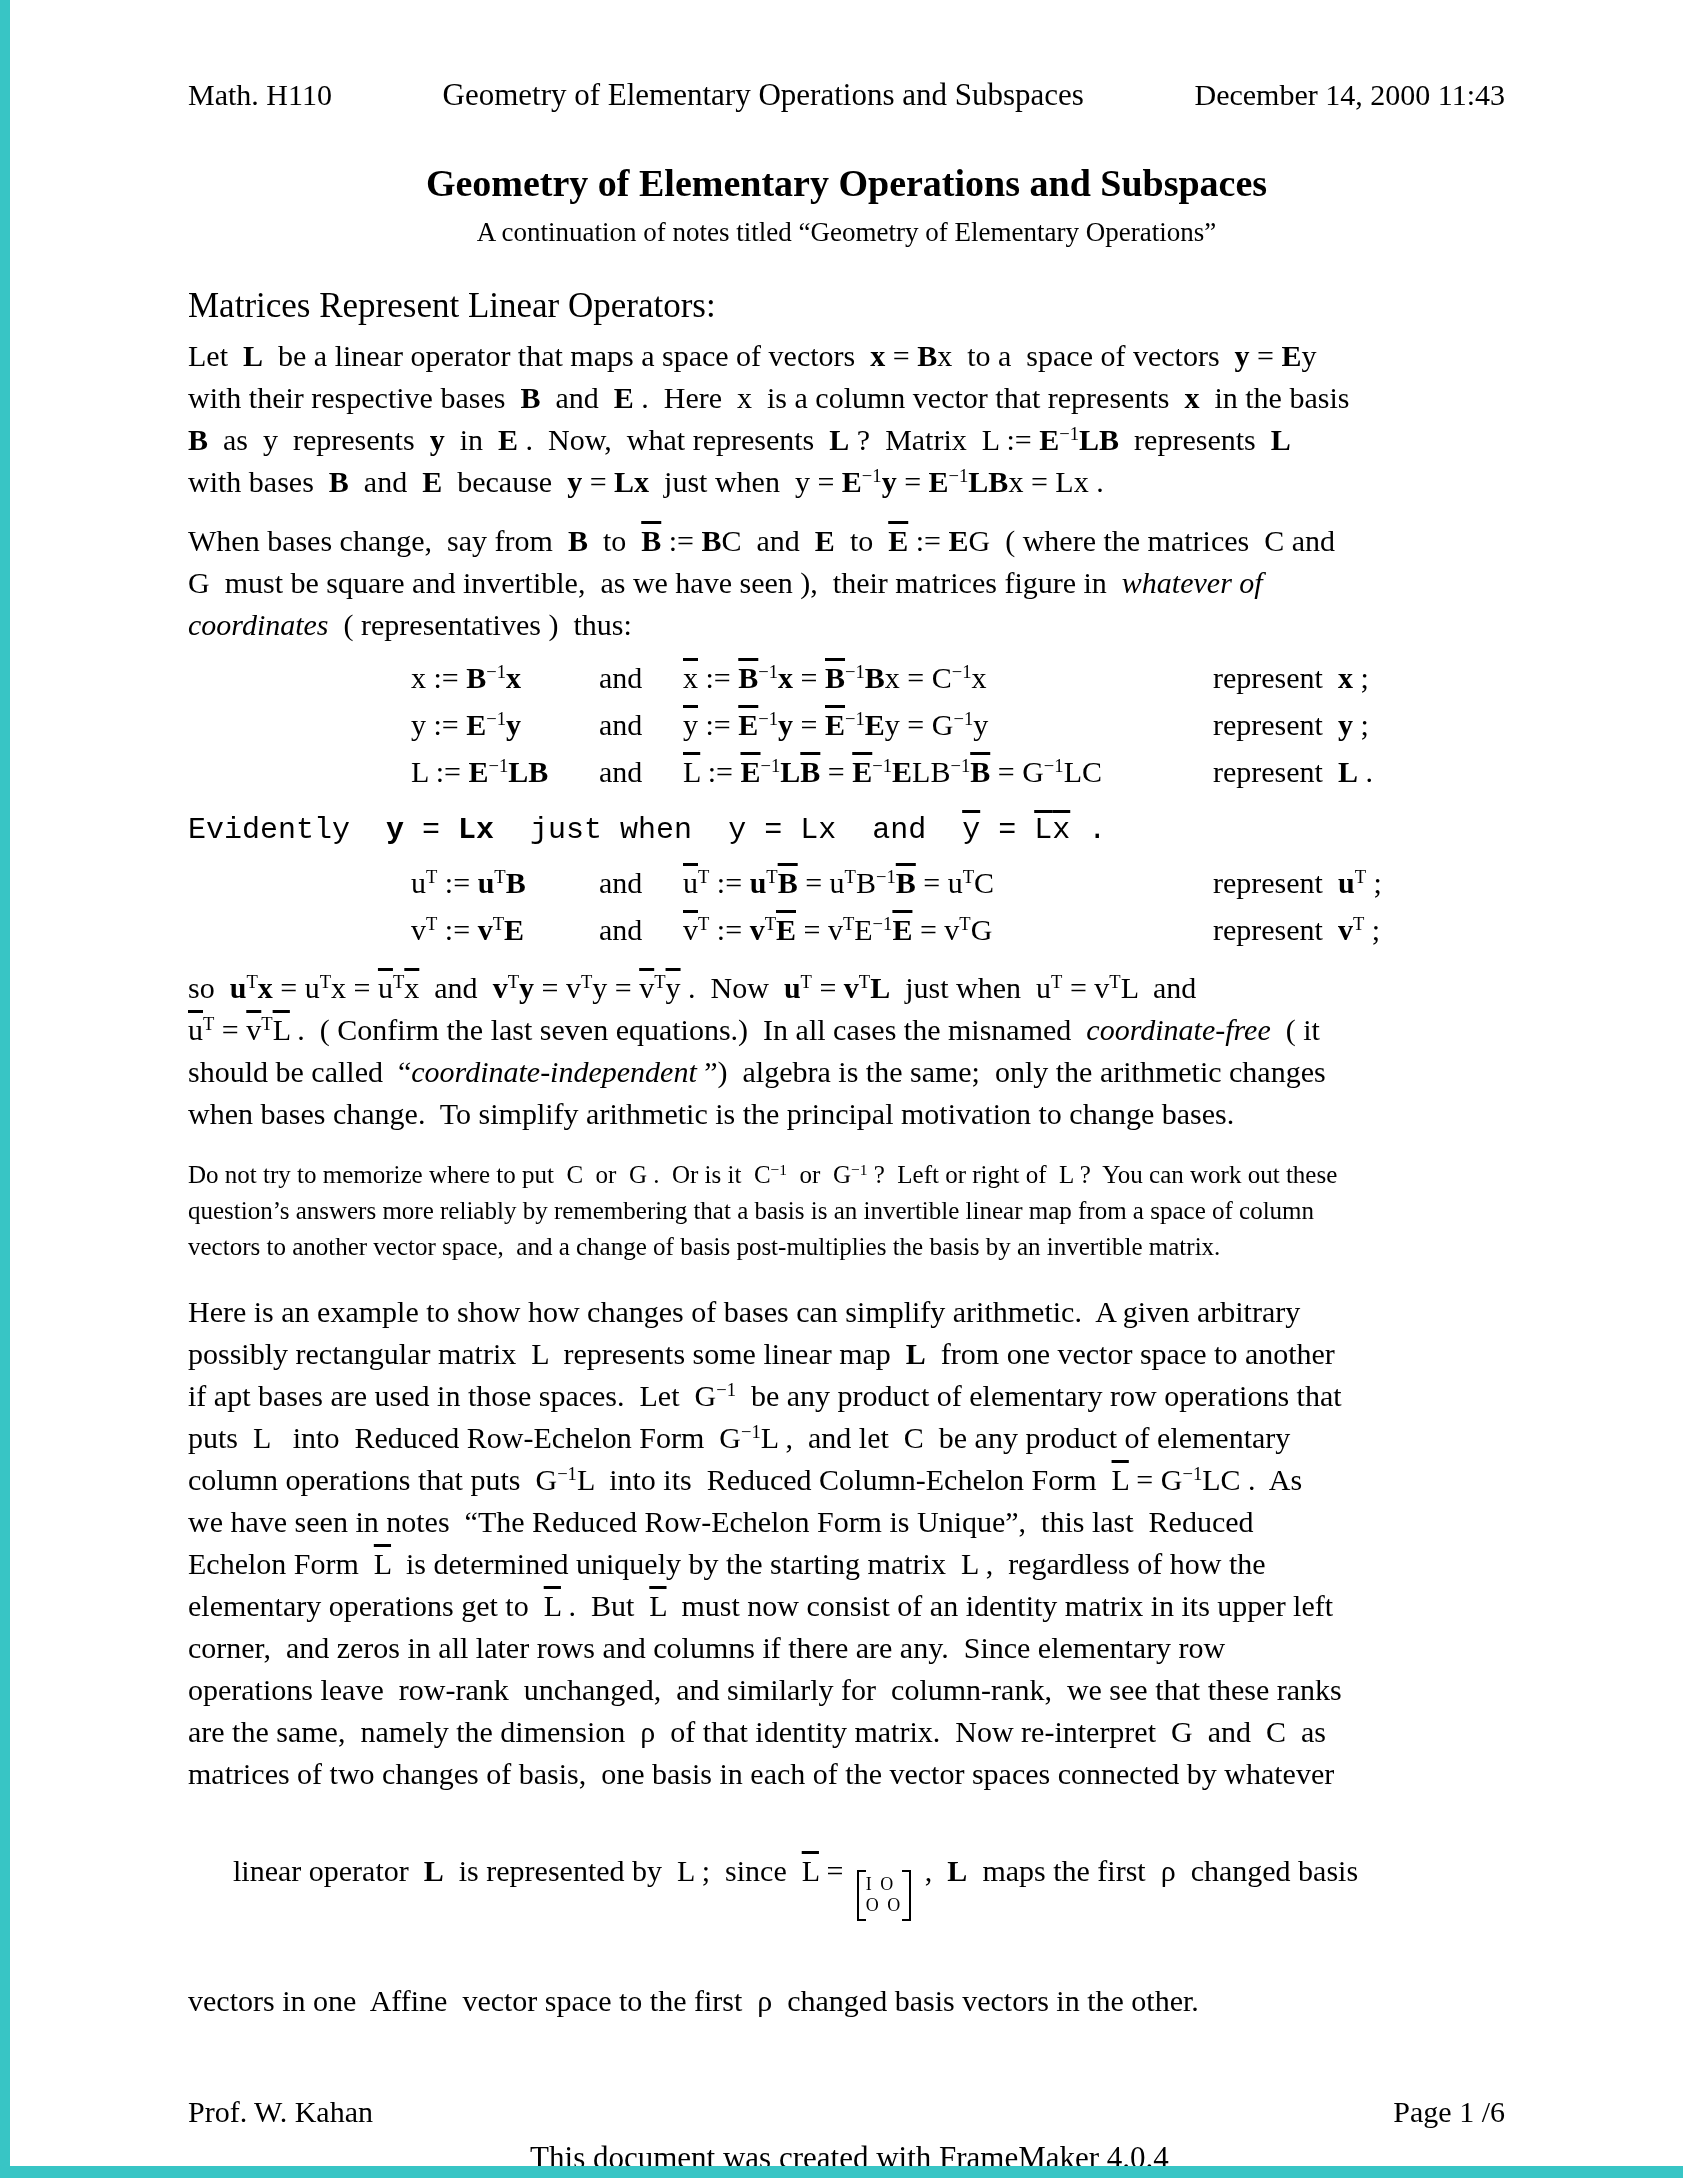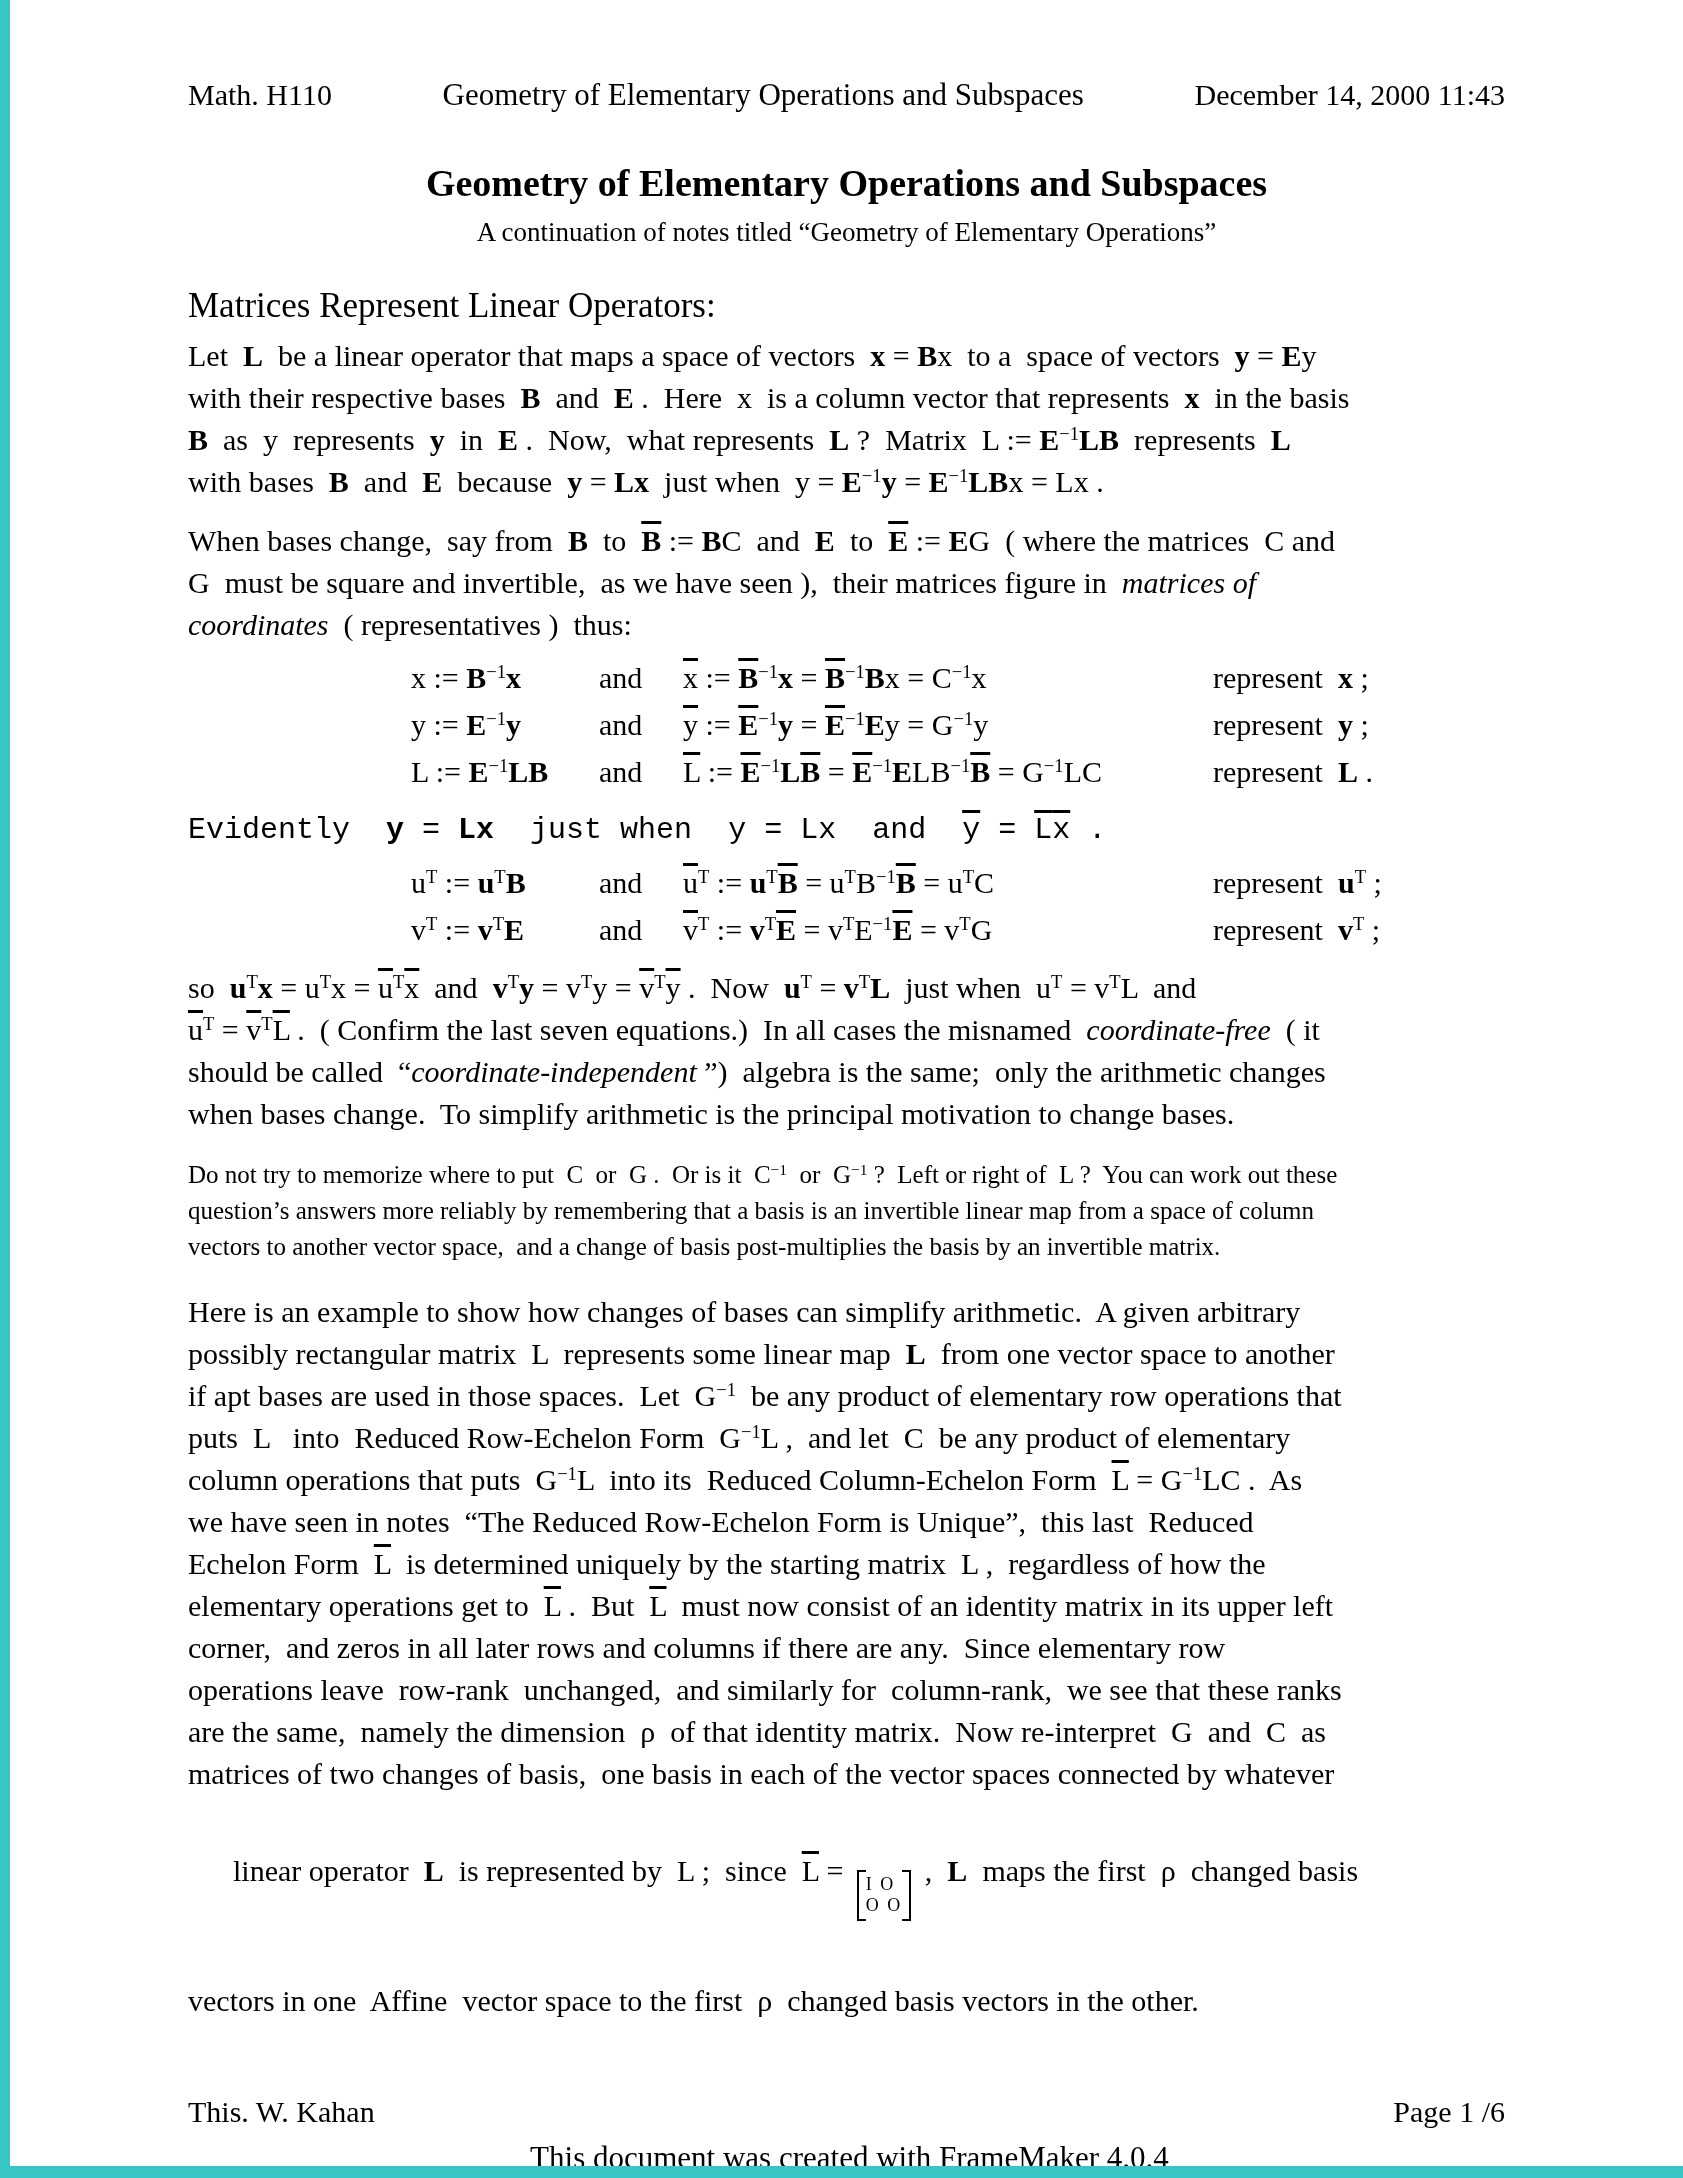--- a/index.html
+++ b/index.html
@@ -58,21 +58,21 @@
 
     <div class="title-block">
       <div class="doc-title">Geometry of Elementary Operations and Subspaces</div>
       <div class="doc-subtitle">A continuation of notes titled  “Geometry of Elementary Operations”</div>
     </div>
 
     <div class="section-heading">Matrices Represent Linear Operators:</div>
 
     <div class="para first">Let  <b>L</b>  be a linear operator that maps a space of vectors  <b>x</b> = <b>B</b>x  to a  space of vectors  <b>y</b> = <b>E</b>y<br>with their respective bases  <b>B</b>  and  <b>E</b> .  Here  x  is a column vector that represents  <b>x</b>  in the basis<br><b>B</b>  as  y  represents  <b>y</b>  in  <b>E</b> .  Now,  what represents  <b>L</b> ?  Matrix  L := <b>E</b><sup>−1</sup><b>LB</b>  represents  <b>L</b><br>with bases  <b>B</b>  and  <b>E</b>  because  <b>y</b> = <b>Lx</b>  just when  y = <b>E</b><sup>−1</sup><b>y</b> = <b>E</b><sup>−1</sup><b>LB</b>x = Lx .</div>
 
-    <div class="para">When bases change,  say from  <b>B</b>  to  <span class="ov"><b>B</b></span> := <b>B</b>C  and  <b>E</b>  to  <span class="ov"><b>E</b></span> := <b>E</b>G  ( where the matrices  C and<br>G  must be square and invertible,  as we have seen ),  their matrices figure in  <i>matrices of</i><br><i>coordinates</i>  ( representatives )  thus:</div>
+    <div class="para">When bases change,  say from  <b>B</b>  to  <span class="ov"><b>B</b></span> := <b>B</b>C  and  <b>E</b>  to  <span class="ov"><b>E</b></span> := <b>E</b>G  ( where the matrices  C and<br>G  must be square and invertible,  as we have seen ),  their matrices figure in  <i>whatever of</i><br><i>coordinates</i>  ( representatives )  thus:</div>
 
     <div class="eq">
       <span>x := <b>B</b><sup>−1</sup><b>x</b></span>
       <span>and</span>
       <span><span class="ov">x</span> := <span class="ov"><b>B</b></span><sup>−1</sup><b>x</b> = <span class="ov"><b>B</b></span><sup>−1</sup><b>B</b>x = C<sup>−1</sup>x</span>
       <span>represent  <b>x</b> ;</span>
       <span>y := <b>E</b><sup>−1</sup><b>y</b></span>
       <span>and</span>
       <span><span class="ov">y</span> := <span class="ov"><b>E</b></span><sup>−1</sup><b>y</b> = <span class="ov"><b>E</b></span><sup>−1</sup><b>E</b>y = G<sup>−1</sup>y</span>
       <span>represent  <b>y</b> ;</span>
@@ -104,19 +104,19 @@
 
     <div class="mat-line">
       <span>linear operator  <b>L</b>  is represented by  L ;  since  <span class="ov">L</span> = </span><span class="mat"><span>I O</span><span>O O</span></span><span> ,  <b>L</b>  maps the first  ρ  changed basis</span>
     </div>
 
     <div class="para tight">vectors in one  Affine  vector space to the first  ρ  changed basis vectors in the other.</div>
 
   </div>
 
   <div class="footer">
-    <span>This. W. Kahan</span>
+    <span>Prof. W. Kahan</span>
     <span>Page 1 /6</span>
   </div>
 
   <div class="framemaker-note">This document was created with FrameMaker 4.0.4</div>
 </div>
 
 
 </body></html>

